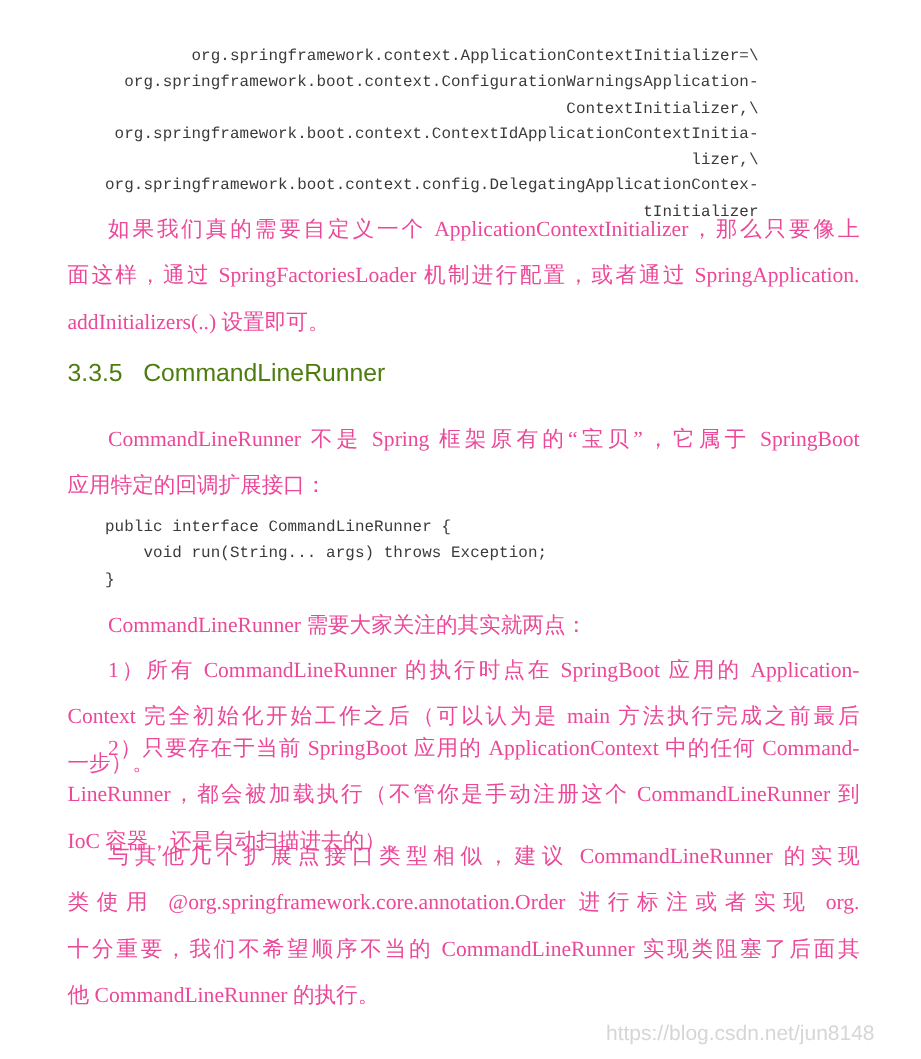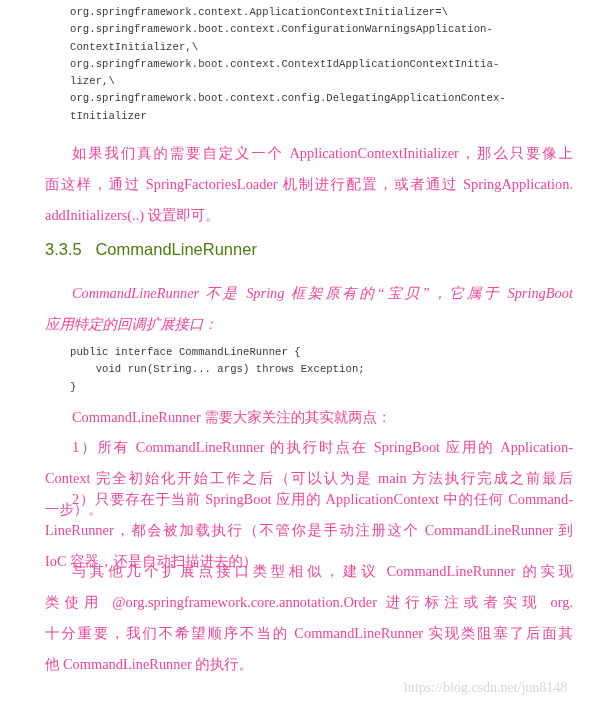--- a/index.html
+++ b/index.html
@@ -27,48 +27,48 @@
   .line.indent { padding-left: 27px; }
   .line.just { text-align: justify; text-align-last: justify; white-space: normal; }
   .heading {
     position: absolute; left: 45px; top: 240px;
     font-family: "Liberation Sans", "DejaVu Sans", sans-serif;
     font-size: 16.5px; color: #4d7c0f;
     white-space: pre;
   }
   .watermark {
     position: absolute; left: 404px; top: 680px;
-    font-family: Liberation Serif, serif;
+    font-family: Liberation Sans, sans-serif;
     font-size: 14px; color: #d6d6d6;
     white-space: nowrap;
     text-align: center;
   }
 </style>
 </head>
 <body>
 
 <div class="page">
 
-  <div class="code" style="top:4px;"><span>org.springframework.context.ApplicationContextInitializer=\</span>
+  <div class="code" style="top:30px;text-align:right;"><span>org.springframework.context.ApplicationContextInitializer=\</span>
 <span>org.springframework.boot.context.ConfigurationWarningsApplication-</span>
 <span>ContextInitializer,\</span>
 <span>org.springframework.boot.context.ContextIdApplicationContextInitia-</span>
 <span>lizer,\</span>
 <span>org.springframework.boot.context.config.DelegatingApplicationContex-</span>
 <span>tInitializer</span></div>
 
   <div class="para" style="top:138px;">
     <span class="line indent just">如果我们真的需要自定义一个 ApplicationContextInitializer，那么只要像上</span>
     <span class="line just">面这样，通过 SpringFactoriesLoader 机制进行配置，或者通过 SpringApplication.</span>
     <span class="line">addInitializers(..) 设置即可。</span>
   </div>
 
   <div class="heading">3.3.5   CommandLineRunner</div>
 
-  <div class="para" style="top:278px;font-style:italic;">
+  <div class="para" style="top:278px;">
     <span class="line indent just">CommandLineRunner 不是 Spring 框架原有的“宝贝”，它属于 SpringBoot</span>
     <span class="line">应用特定的回调扩展接口：</span>
   </div>
 
   <div class="code" style="top:344px;"><span>public interface CommandLineRunner {</span>
 <span>    void run(String... args) throws Exception;</span>
 <span>}</span></div>
 
   <div class="para" style="top:402px;">
     <span class="line indent">CommandLineRunner 需要大家关注的其实就两点：</span>

